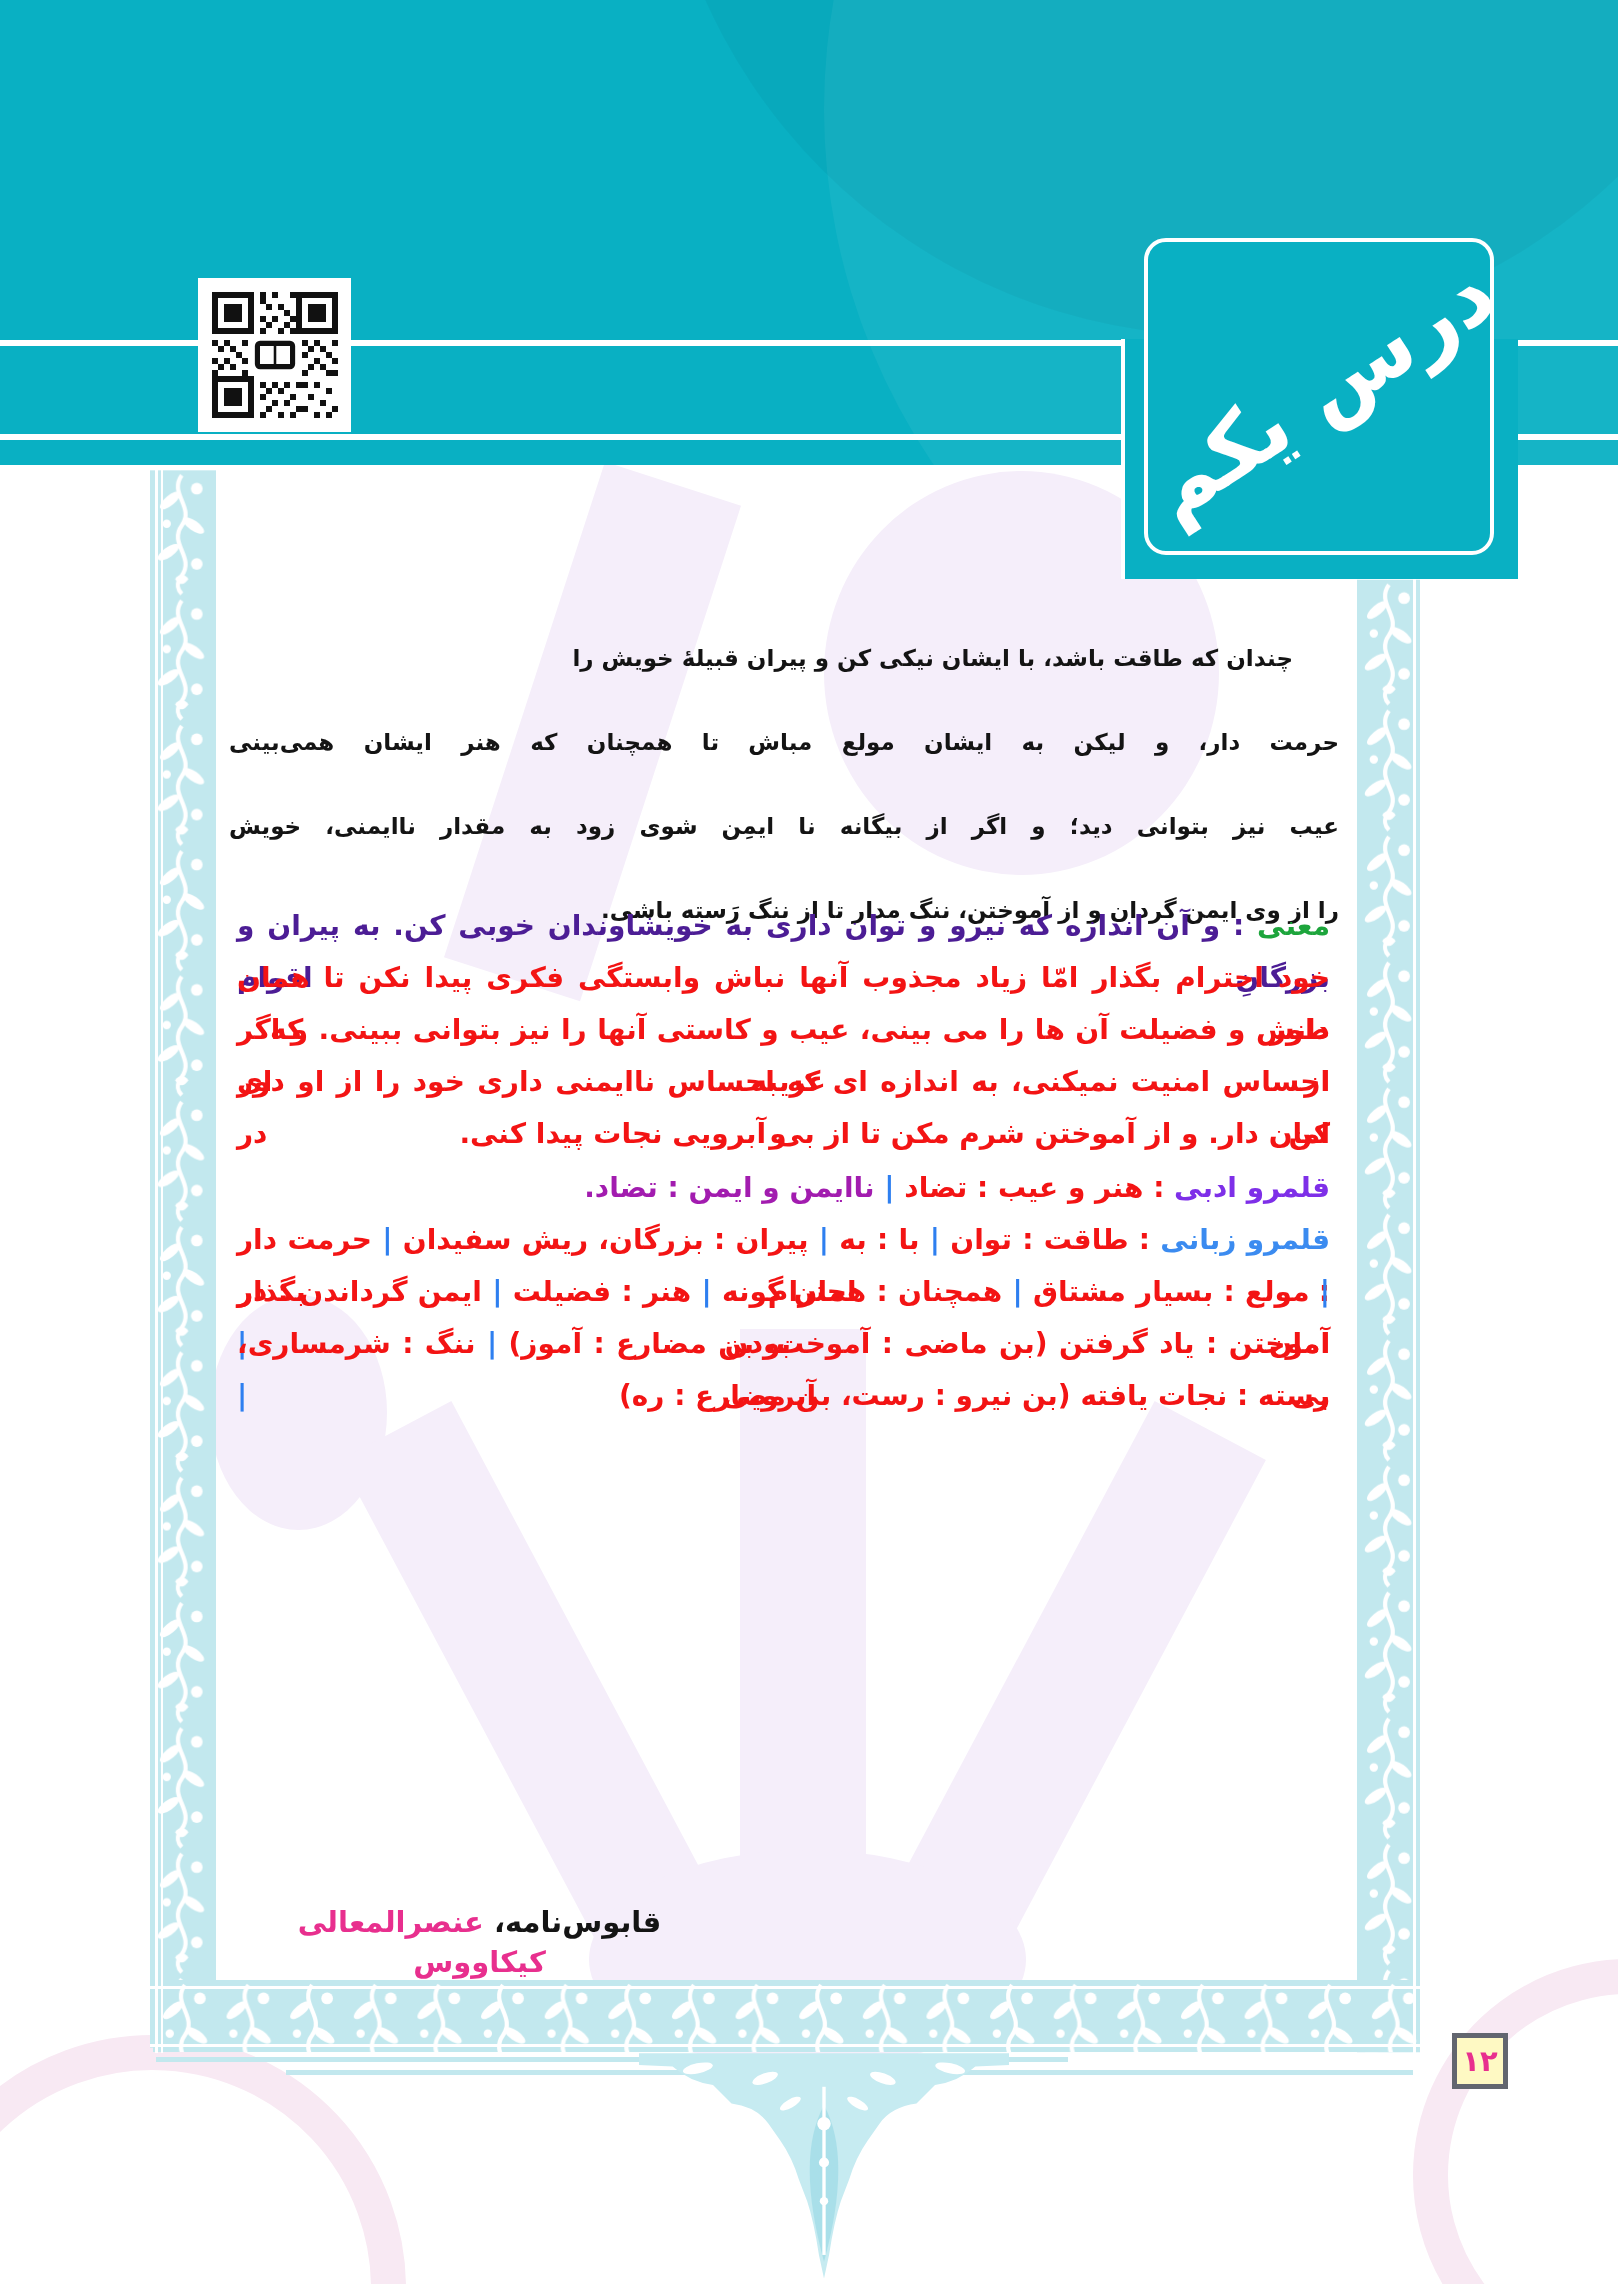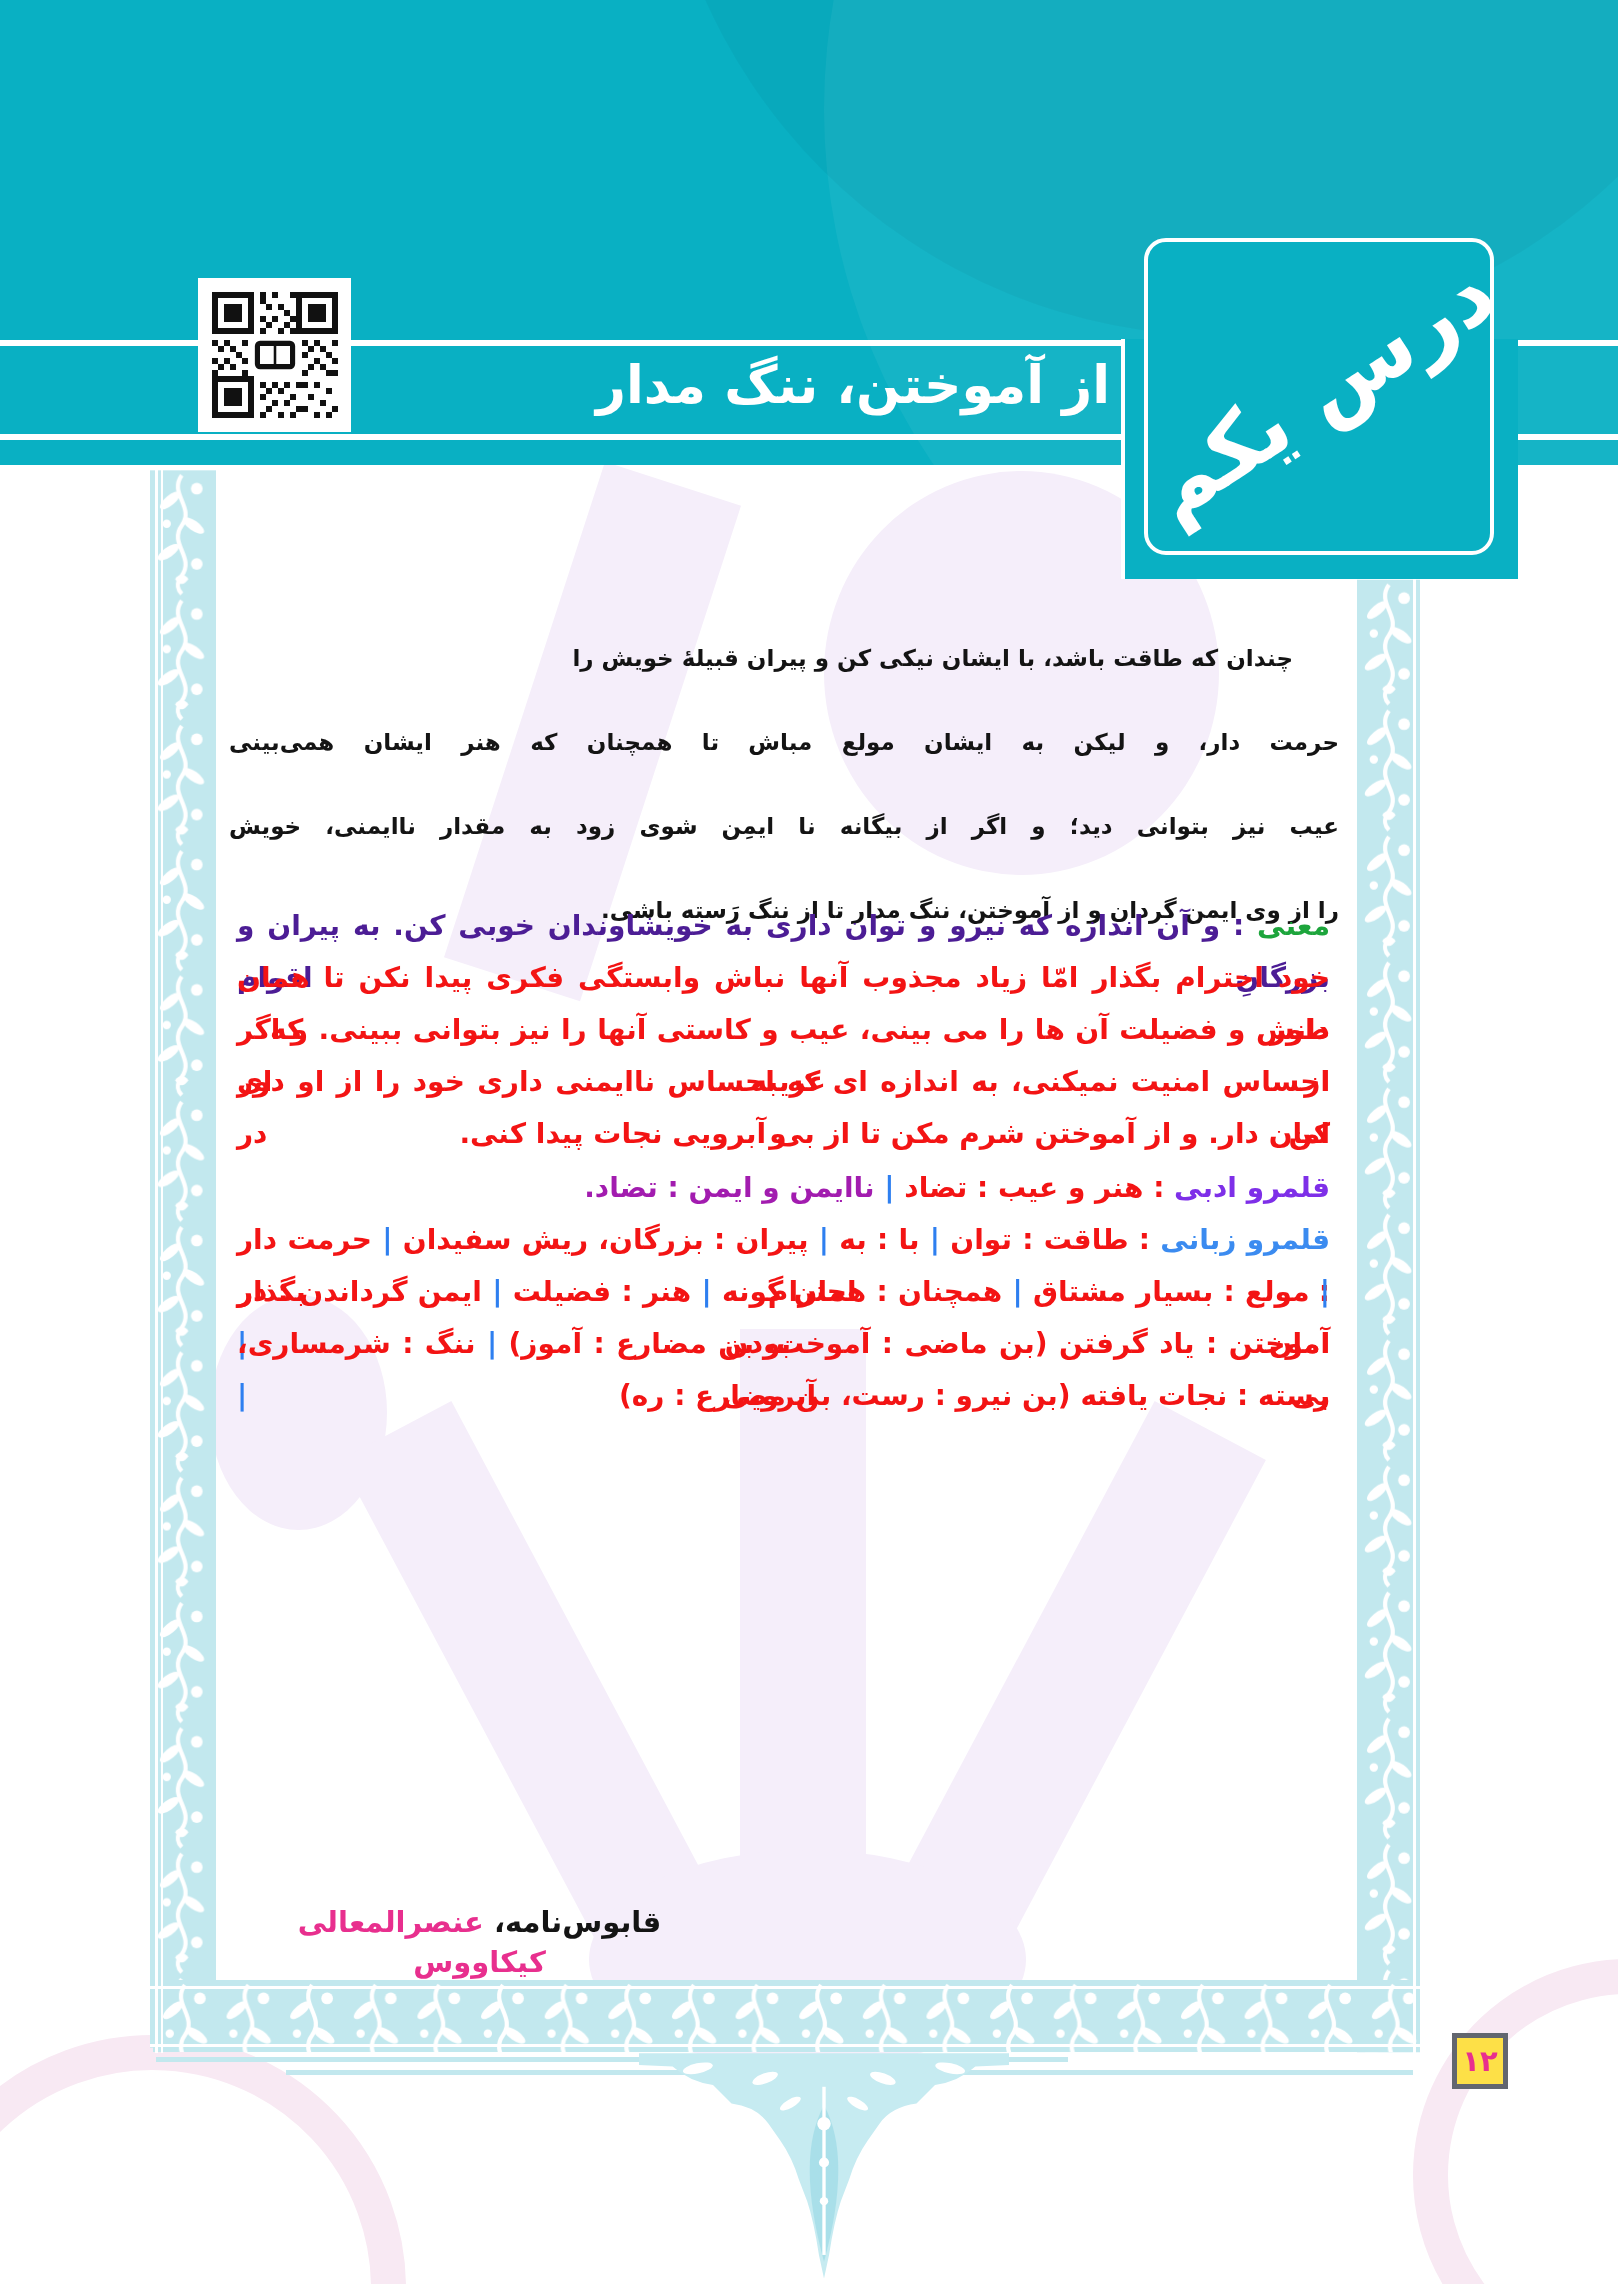--- a/index.html
+++ b/index.html
@@ -39,21 +39,21 @@
   .txt{position:absolute;direction:rtl;color:#141414;z-index:7;}
   .main-line{height:84px;line-height:84px;font-size:23px;font-weight:bold;color:#141414;}
   .red-line{height:52px;line-height:52px;font-size:28px;font-weight:bold;}
   .j{text-align:justify;text-align-last:justify;}
   .r{text-align:right;text-align-last:right;}
   .indent1{padding-right:46px;}
   .attrib{font-size:29px;font-weight:bold;text-align:center;height:56px;line-height:40px;}
 
   
   .pagenum-box{position:absolute;left:1452px;top:2033px;width:56px;height:56px;box-sizing:border-box;
-    border:5px solid #62666f;background:#fde047;z-index:7;display:flex;align-items:center;justify-content:center;}
+    border:5px solid #62666f;background:#fef9c3;z-index:7;display:flex;align-items:center;justify-content:center;}
   .pagenum{font-size:29px;font-weight:bold;color:#e82f8e;line-height:1;}
 </style>
 </head>
 <body>
 
 <div id="page">
 
   <div class="wm wm-blob" style="left:824px;top:471px;width:395px;height:404px;"></div>
   <div class="wm wm-blob" style="left:210px;top:1295px;width:177px;height:235px;"></div>
   <div class="wm wm-wedge" style="left:521px;top:471px;width:143px;height:521px;transform:rotate(18deg);"></div>
@@ -118,21 +118,20 @@
     </g>
   </svg>
 
   <div class="banner" style="background:#09b0c3;">
     <div class="swirl1"></div>
     <div class="swirl2"></div>
   </div>
   <div class="hline hlineA"></div>
   <div class="hline hlineB"></div>
 
-  <div class="banner-title">از آموختن، ننگ مدار</div>
 
   <div class="qr-box">
     <svg width="126" height="126" viewBox="0 0 147 147">
       <rect width="147" height="147" fill="#ffffff"></rect>
       <g fill="#111111">
         <rect x="0" y="0" width="49" height="49"></rect>
           <rect x="98" y="0" width="49" height="49"></rect>
           <rect x="0" y="98" width="49" height="49"></rect>
       </g>
       <g fill="#ffffff">

